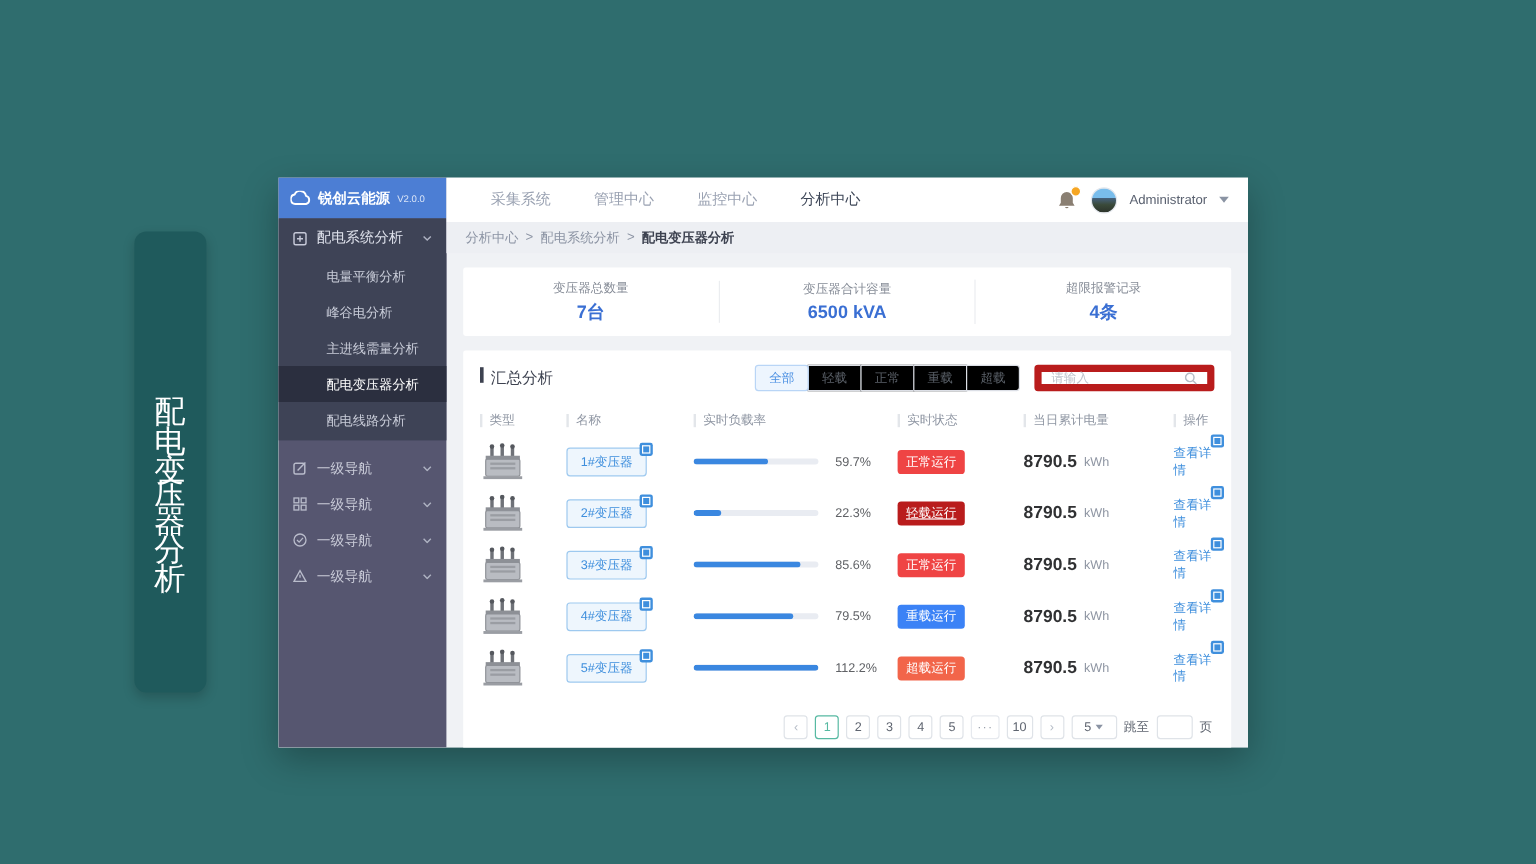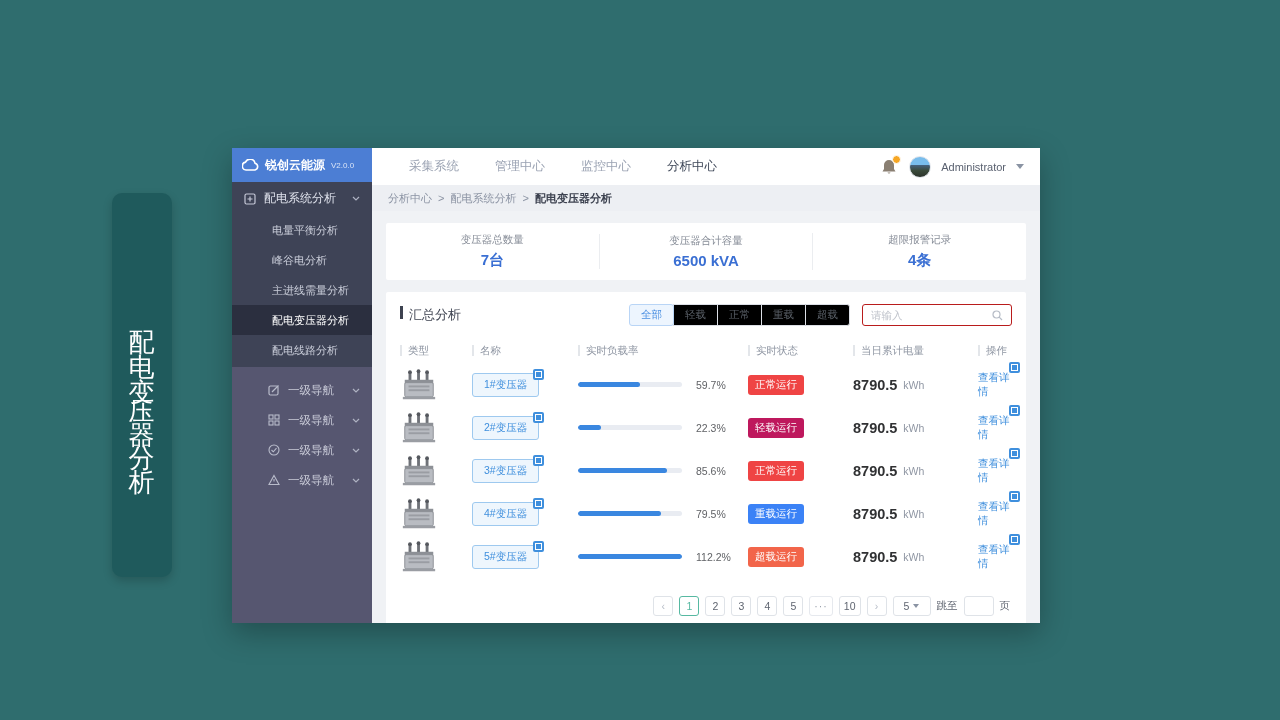--- a/index.html
+++ b/index.html
@@ -25,21 +25,21 @@
   
   .sidebar { width:140px; background:#565670; display:flex; flex-direction:column; flex-shrink:0; }
   .logo-bar { height:34px; background:#4c7ed4; display:flex; align-items:center; padding:0 10px; gap:6px; }
   .logo-name { color:#fff; font-size:12px; font-weight:bold; white-space:nowrap; }
   .logo-version { color:#d9e4f7; font-size:8px; }
   .menu-group { background:#3e4356; padding-bottom:2px; }
   .group-header { height:33px; display:flex; align-items:center; padding:0 12px; gap:8px; color:#dfe2ec; font-size:12px; cursor:pointer; }
   .group-header .chev { margin-left:auto; }
   .submenu-item { height:30px; display:flex; align-items:center; padding-left:40px; font-size:11px; color:#c9cdd9; cursor:pointer; }
   .submenu-item.active { background:#2b2f3f; color:#ffffff; }
-  .nav-rest { flex:1; padding-top:8px;padding-left:24px; }
+  .nav-rest { flex:1; padding-top:8px; }
   .nav-item { height:30px; display:flex; align-items:center; padding:0 12px; gap:8px; color:#c9cbd8; font-size:11.5px; cursor:pointer; }
   .nav-item .chev { margin-left:auto; }
   .chev { width:8px; height:5px; }
 
   
   .main { flex:1; display:flex; flex-direction:column; min-width:0; }
   .topbar { height:37px; background:#fff; display:flex; align-items:center; padding:0 16px; flex-shrink:0; }
   .topnav { display:flex; gap:36px; margin-left:21px; }
   .topnav-item { font-size:12.5px; color:#9aa2b2; cursor:pointer; }
   .topnav-item.active { color:#3d4657; }
@@ -67,21 +67,21 @@
   .summary-header { display:flex; align-items:center; }
   .title-wrap { display:flex; align-items:flex-start; gap:6px; }
   .title-bar { width:3px; height:13px; background:#3d4250; }
   .summary-title { font-size:13px; color:#3d4250; }
   .summary-tools { margin-left:auto; display:flex; align-items:center; gap:12px; }
   .filter-group { display:flex; }
   .filter-btn { height:22px; padding:0 11px; font-size:10.5px; color:#5a6068; background:#000000; border:1px solid #dcdfe6; cursor:pointer; margin-left:-1px; display:flex; align-items:center; }
   .filter-btn:first-child { margin-left:0; border-radius:3px 0 0 3px; }
   .filter-btn:last-child { border-radius:0 3px 3px 0; }
   .filter-btn.active { color:#4a8fe2; border-color:#b9d5f6; background:#edf5fe; z-index:1; border-radius:3px; }
-  .search-box { width:150px; height:22px; border:1px solid #b91c1c; border-radius:3px; display:flex; align-items:center; padding:0 8px; background:#fff; }
+  .search-box { width:150px; height:22px; border:6px solid #b91c1c; border-radius:3px; display:flex; align-items:center; padding:0 8px; background:#fff; }
   .search-input { border:none; outline:none; flex:1; font-size:10.5px; color:#606266; min-width:0; background:transparent; }
   .search-input::placeholder { color:#c0c4cc; }
 
   
   .table { margin-top:14px; }
   .t-head { display:flex; align-items:center; padding:5px 0 7px 0; }
   .t-col { font-size:10.5px; color:#8f96a3; border-left:2px solid #e3e6ea; padding-left:6px; line-height:11px; }
   .c-type { width:72px; } .c-name { width:106px; } .c-load { width:170px; } .c-status { width:105px; } .c-energy { width:125px; } .c-action { flex:1; }
   .t-row { display:flex; align-items:center; height:43px; }
   .cell { display:flex; align-items:center; }
@@ -89,21 +89,21 @@
   .name-btn { position:relative; border:1px solid #9ec9ef; background:#eef6fd; color:#3f8fdd; font-size:10.5px; padding:4px 11px; border-radius:3px; cursor:pointer; }
   .mini-badge { position:absolute; top:-5px; right:-6px; width:11px; height:11px; background:#3f8fdd; border-radius:2px; display:flex; align-items:center; justify-content:center; }
   .mini-badge::after { content:""; width:5px; height:5px; border:1px solid #fff; display:block; }
 
   .progress-track { width:104px; height:5px; background:#e9ecf2; border-radius:3px; overflow:hidden; }
   .progress-fill { height:100%; background:#3a87e0; border-radius:3px; }
   .load-label { font-size:10.5px; color:#606266; margin-left:14px; }
 
   .status-badge { min-width:50px; text-align:center; padding:3px 7px; border-radius:3px; font-size:10.5px; color:#fff; }
   .st-normal { background:#ef4444; }
-  .st-light  { background:#be185d; }
+  .st-light  { background:#b91c1c;text-decoration:underline; }
   .st-heavy  { background:#3b82f6; }
   .st-over   { background:#f2654a; }
 
   .energy-val { font-size:14.5px; font-weight:bold; color:#303133; }
   .energy-unit { font-size:10.5px; color:#8f96a3; margin-left:6px; }
 
   .action-link { position:relative; font-size:10.5px; color:#3f8fdd; cursor:pointer; }
   .action-link .mini-badge { top:-9px; right:-8px; }
 
   

